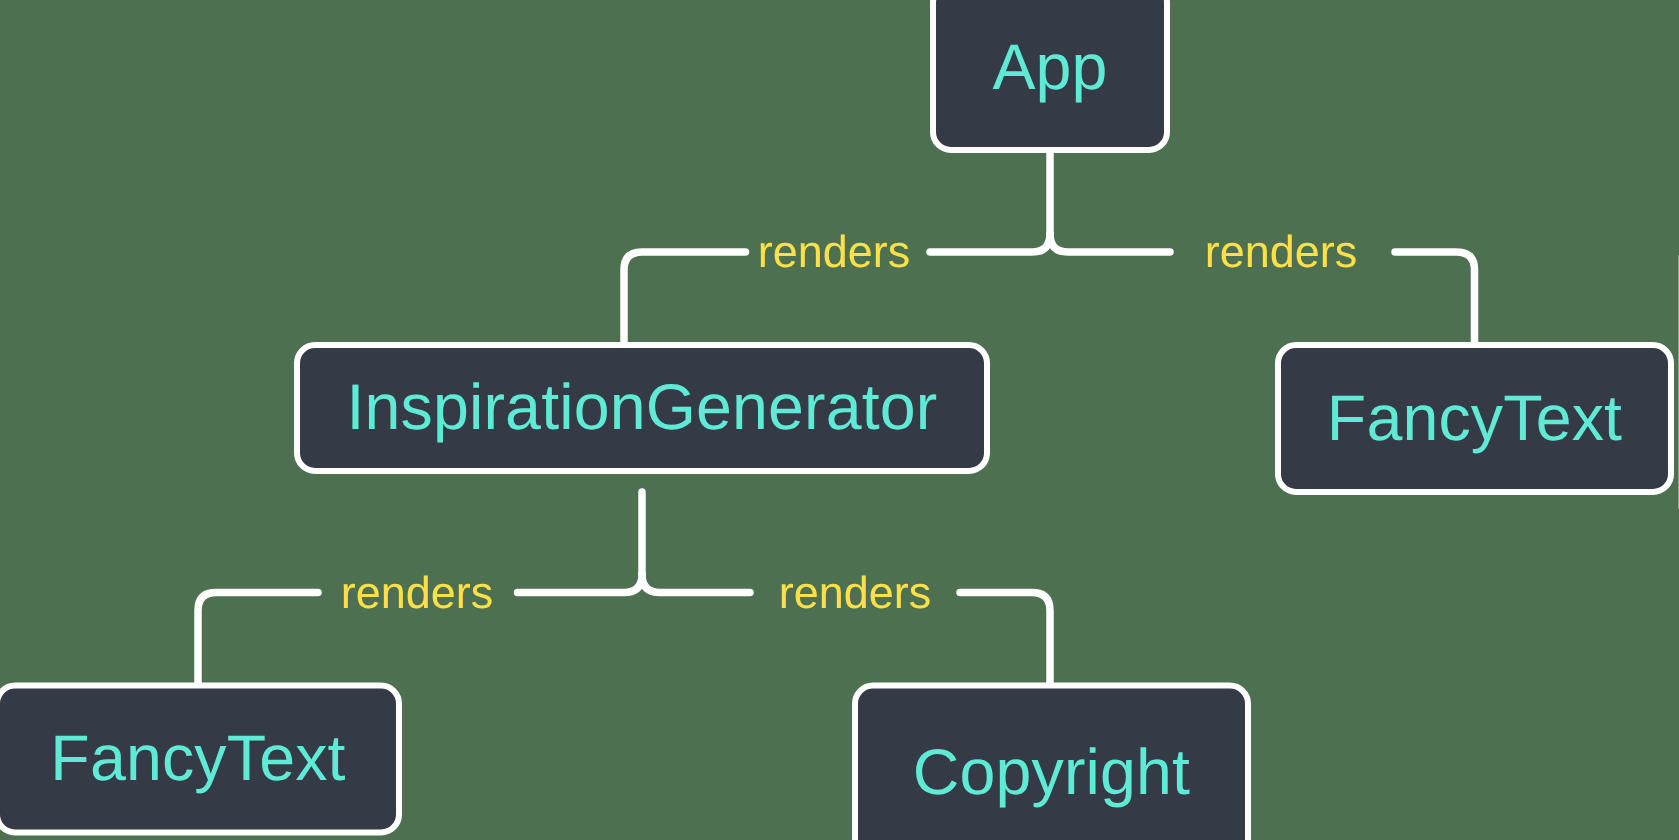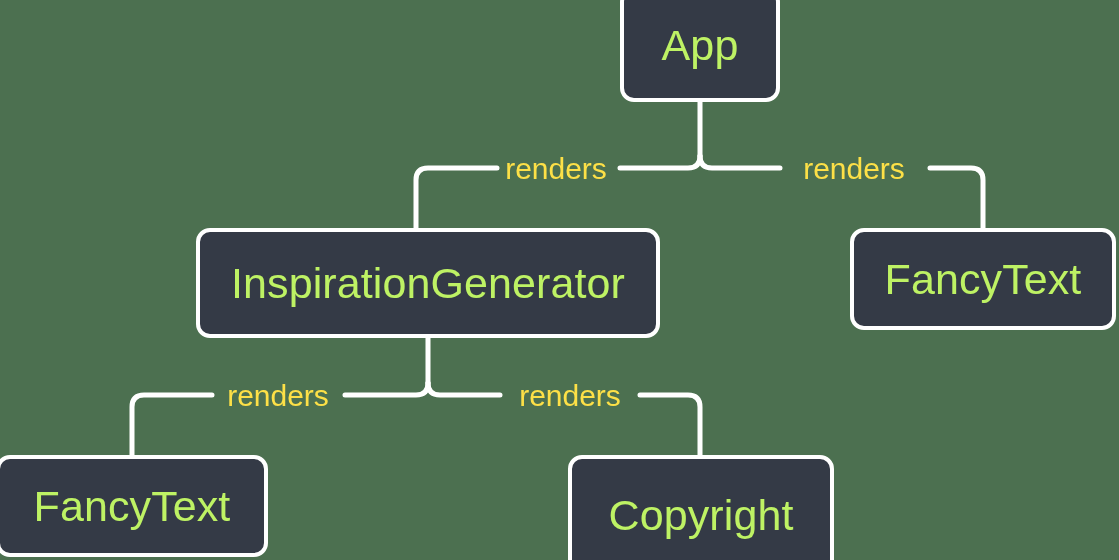--- a/index.html
+++ b/index.html
@@ -35,21 +35,21 @@
     align-items: center;
     justify-content: center;
     color: #ffffff;
     font-size: 43px;
     font-weight: 400;
     letter-spacing: 0.1px;
     white-space: nowrap;
     z-index: 2;
   }
   .node-label {
-    color: #bef264;
+    color: #5eead4;
     line-height: 1;
   }
   .edge-label {
     position: absolute;
     color: #fde047;
     font-size: 30px;
     font-weight: 500;
     white-space: nowrap;
     line-height: 1;
     z-index: 3;
@@ -81,21 +81,21 @@
   <div class="edge-label" style="left:854px; top:169px;">renders</div>
 
   <div class="edge-label" style="left:278px; top:396px;">renders</div>
 
   <div class="edge-label" style="left:570px; top:396px;">renders</div>
 
   <div class="node" style="left:620px; top:-12px; width:160px; height:114px;">
     <span class="node-label">App</span>
   </div>
 
-  <div class="node" style="left:196px; top:228px; width:464px; height:110px;justify-content:center;">
+  <div class="node" style="left:196px; top:228px; width:464px; height:88px;justify-content:center;">
     <span class="node-label">InspirationGenerator</span>
   </div>
 
   <div class="node" style="left:850px; top:228px; width:266px; height:102px;">
     <span class="node-label">FancyText</span>
   </div>
 
   <div class="node" style="left:-4px; top:455px; width:272px; height:102px;">
     <span class="node-label">FancyText</span>
   </div>

